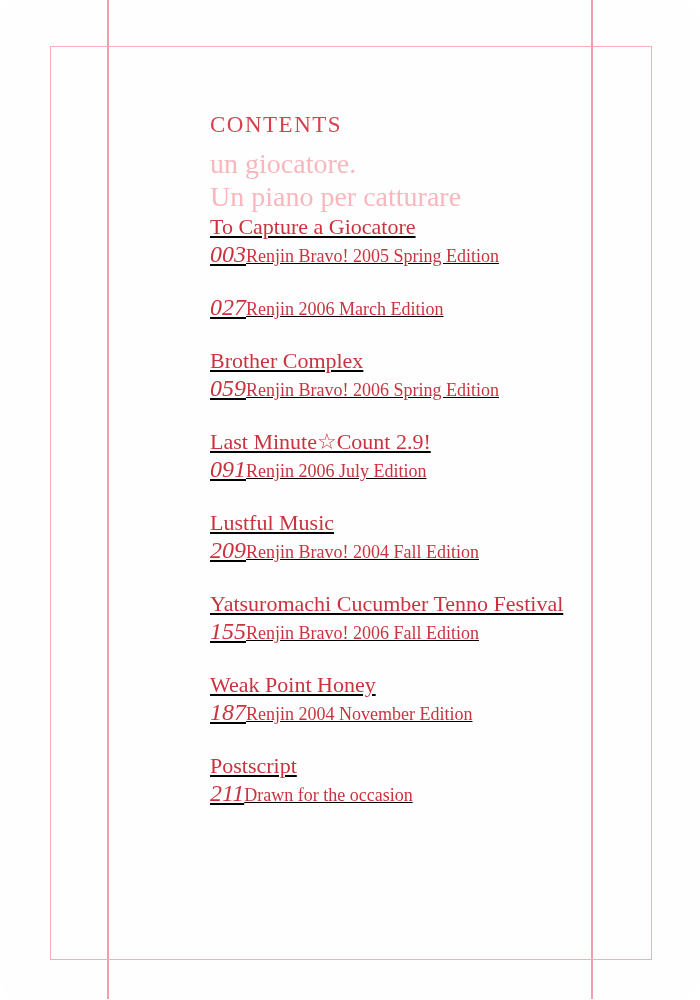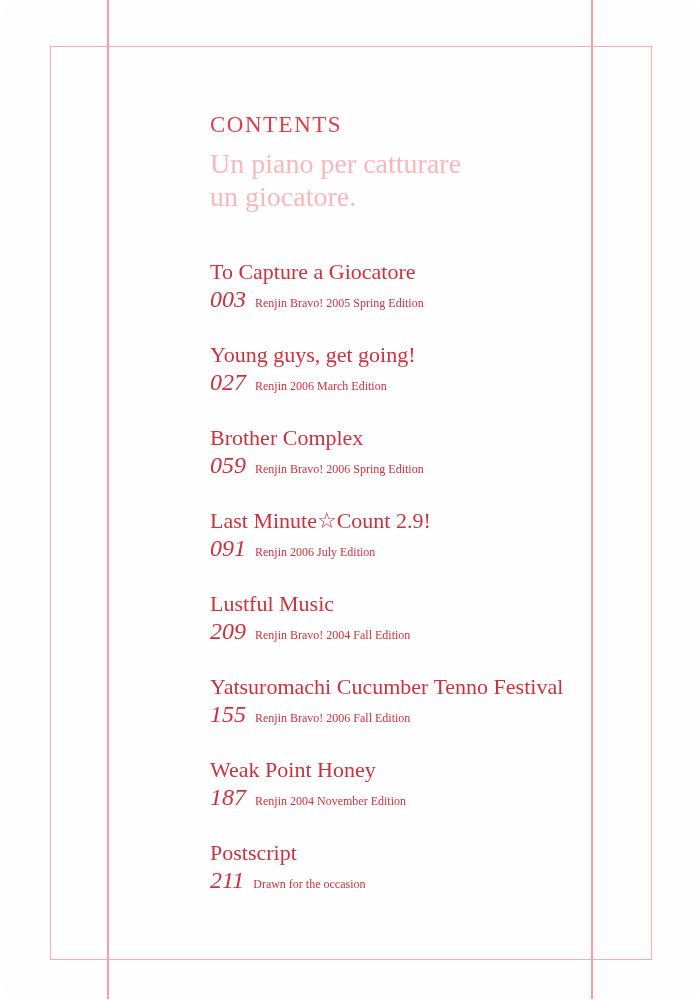--- a/index.html
+++ b/index.html
@@ -47,75 +47,73 @@
     letter-spacing: 1.5px;
     color: #d7414e;
   }
   .subtitle {
     margin-top: 9px;
     font-size: 28px;
     line-height: 33px;
     color: #f8b7bd;
   }
   .toc-list {
-    margin-top: 45px;
+    text-decoration: underline;
   }
   .toc-entry {
     margin-bottom: 25px;
   }
   .entry-title {
     font-size: 22px;
     line-height: 28px;
     color: #c9333f;
     white-space: nowrap;
   }
   .entry-meta {
     display: flex;
     align-items: baseline;
-    gap: 9px;
     line-height: 26px;
     color: #c9333f;
   }
   .entry-page {
     font-style: italic;
     font-size: 24px;
   }
   .entry-source {
-    font-size: 12px;
+    font-size: 18px;
   }
 </style>
 </head>
 <body>
 
 <div class="page">
 
   <div class="vrule left"></div>
   <div class="vrule right"></div>
   <div class="frame"></div>
 
   <div class="content">
 
     <div class="contents-title">CONTENTS</div>
 
     <div class="subtitle">
+      <div>un giocatore.</div>
       <div>Un piano per catturare</div>
-      <div>un giocatore.</div>
     </div>
 
     <div class="toc-list">
   <div class="toc-entry">
     <div class="entry-title">To Capture a Giocatore</div>
     <div class="entry-meta">
       <span class="entry-page">003</span>
       <span class="entry-source">Renjin Bravo! 2005 Spring Edition</span>
     </div>
   </div>
 
   <div class="toc-entry">
-    <div class="entry-title">Young guys, get going!</div>
     <div class="entry-meta">
       <span class="entry-page">027</span>
       <span class="entry-source">Renjin 2006 March Edition</span>
     </div>
   </div>
 
   <div class="toc-entry">
     <div class="entry-title">Brother Complex</div>
     <div class="entry-meta">
       <span class="entry-page">059</span>

